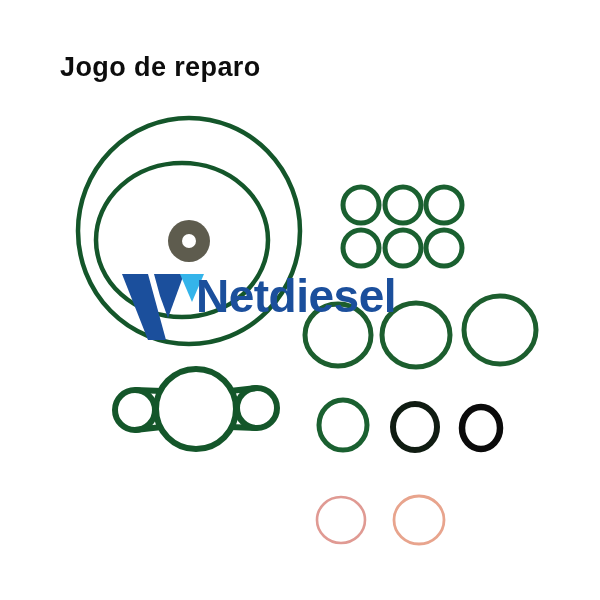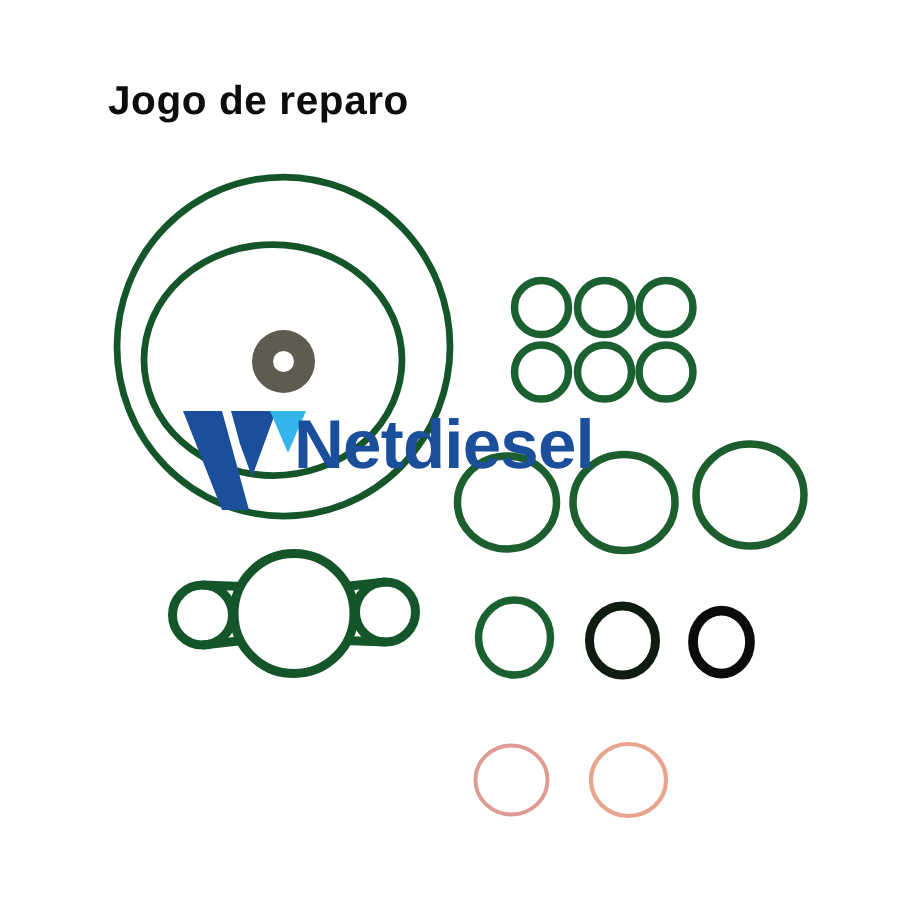--- a/index.html
+++ b/index.html
@@ -22,21 +22,20 @@
     position: absolute;
     left: 60px;
     top: 51px;
     font-family: "Liberation Sans", sans-serif;
     font-size: 27px;
     font-weight: bold;
     color: #0d0d0d;
     letter-spacing: 0.4px;
     white-space: nowrap;
     line-height: 32px;
-    margin-left: 12px;
   }
   .parts-layer {
     position: absolute;
     left: 0;
     top: 0;
     width: 600px;
     height: 600px;
   }
   .watermark-layer {
     position: absolute;

